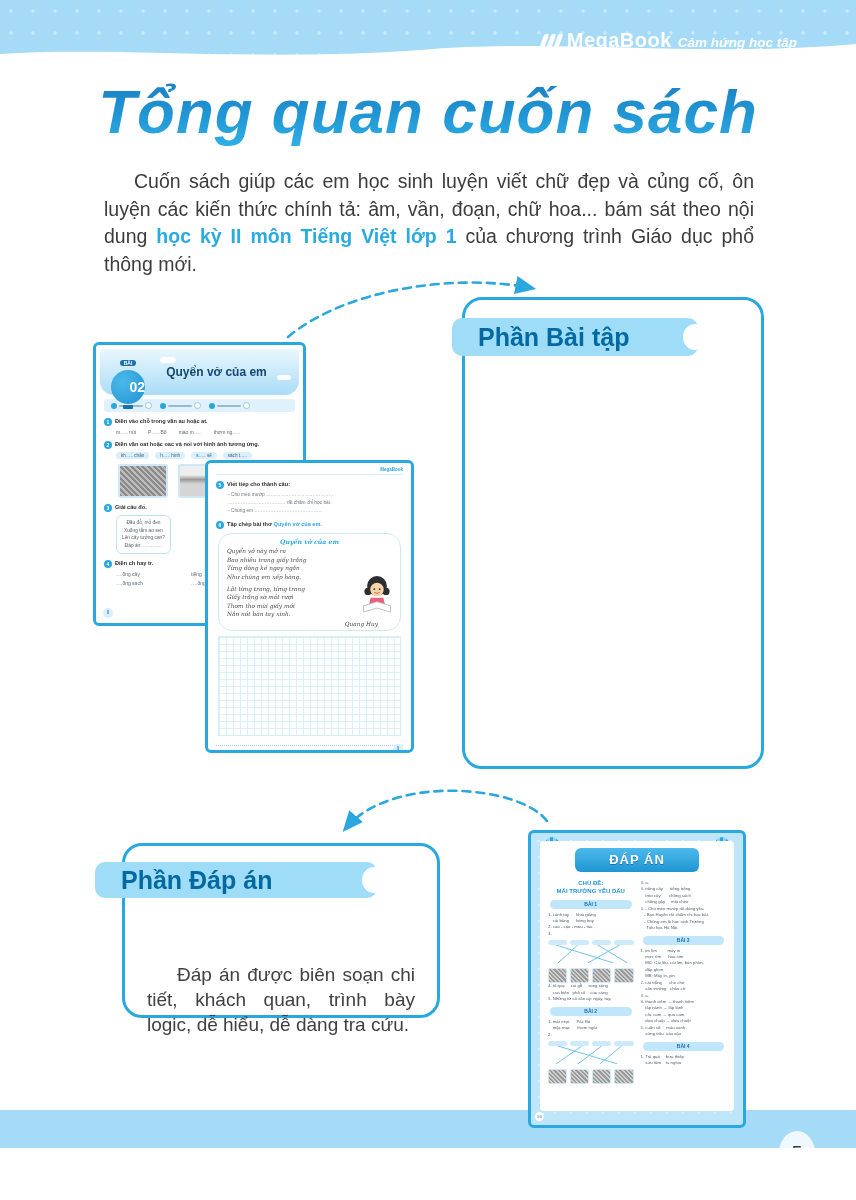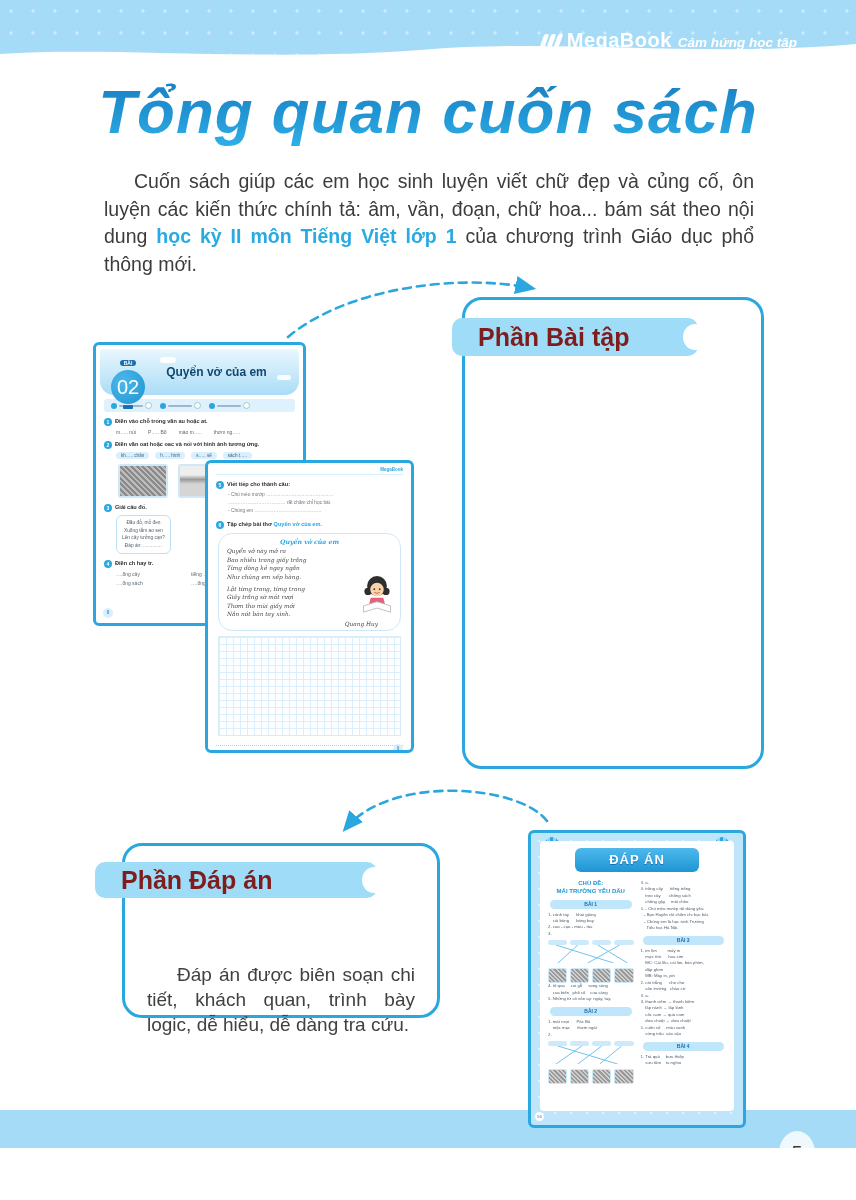--- a/index.html
+++ b/index.html
@@ -27,21 +27,21 @@
     font-size:19.5px;line-height:1.42;text-align:justify;text-indent:30px;color:#3c3c3e;}
   .intro .hl{color:#29abe2;font-weight:bold;}
 
   
   .callout{position:absolute;background:#fff;border:3px solid #29a8e0;border-radius:20px;z-index:1;}
   #box-baitap{left:462px;top:297px;width:296px;height:466px;}
   #box-dapan{left:122px;top:843px;width:312px;height:169px;}
   .ribbon{position:absolute;background:#9edcf8;border-radius:10px;z-index:4;display:flex;align-items:center;}
   .ribbon::after{content:"";position:absolute;right:-9px;top:50%;transform:translateY(-50%);
     width:24px;height:26px;background:#fff;border-radius:50%;}
-  .ribbon span{font-size:25px;font-weight:bold;color:#7f1d1d;padding-left:26px;white-space:nowrap;}
+  .ribbon span{font-size:25px;font-weight:bold;color:#0369a1;padding-left:26px;white-space:nowrap;}
   #ribbon-baitap{left:452px;top:318px;width:246px;height:38px;}
   #ribbon-dapan{left:95px;top:862px;width:282px;height:36px;}
   .boxtext{position:absolute;left:0;right:0;top:0;padding:86px 22px 0;font-size:19px;line-height:1.32;
     text-align:justify;color:#414042;}
   .boxtext p{margin:0 0 11px;text-indent:30px;}
   .boxtext .blead{color:#29abe2;}
   #box-dapan .boxtext{padding-top:116px;}
 
   
   .arrow{position:absolute;z-index:0;}
@@ -56,22 +56,22 @@
   .pagedot{position:absolute;bottom:5px;left:7px;width:10px;height:10px;border-radius:50%;
     background:#d9effb;color:#2a7bb5;font-size:4.5px;line-height:10px;text-align:center;}
 
   
   .t1-header{position:relative;margin:4px 4px 0;height:46px;border-radius:4px 4px 14px 14px;
     background:linear-gradient(180deg,#eaf7fe,#aadcf7);}
   .t1-balloon{position:absolute;left:7px;top:2px;width:42px;text-align:center;z-index:2;}
   .t1-bai{display:inline-block;background:#1c6fae;color:#fff;font-size:5px;font-weight:bold;
     padding:0 4px;border-radius:4px;}
   .t1-num{display:block;width:34px;height:34px;margin:1px auto 0;border-radius:50%;
-    background:radial-gradient(circle at 35% 35%,#4cb9ec,#1e93cf);color:#fff;font-size:20px;
-    font-weight:normal;line-height:34px;text-align:center;}
+    background:radial-gradient(circle at 35% 35%,#4cb9ec,#1e93cf);color:#fff;font-size:14px;
+    font-weight:bold;line-height:34px;text-align:right;}
   .t1-basket{display:block;width:10px;height:4px;margin:1px auto 0;background:#1c6fae;border-radius:1px;}
   .t1-title{font-size:12px;font-weight:bold;color:#12476f;text-align:center;line-height:46px;padding-left:34px;}
   .cloud{position:absolute;background:#fff;border-radius:10px;opacity:.9;}
   .c1{width:16px;height:6px;left:60px;top:8px;}
   .c2{width:14px;height:5px;right:8px;top:26px;}
   .t1-checkbar{margin:4px 8px 0;height:13px;background:#dff1fc;border-radius:3px;
     display:flex;align-items:center;gap:8px;padding:0 7px;}
   .chk{display:inline-flex;align-items:center;gap:2px;}
   .chk .ci{width:6px;height:6px;border-radius:50%;background:#2aa7df;}
   .chk .cl{width:24px;height:2px;background:#9bb8cc;border-radius:1px;}

